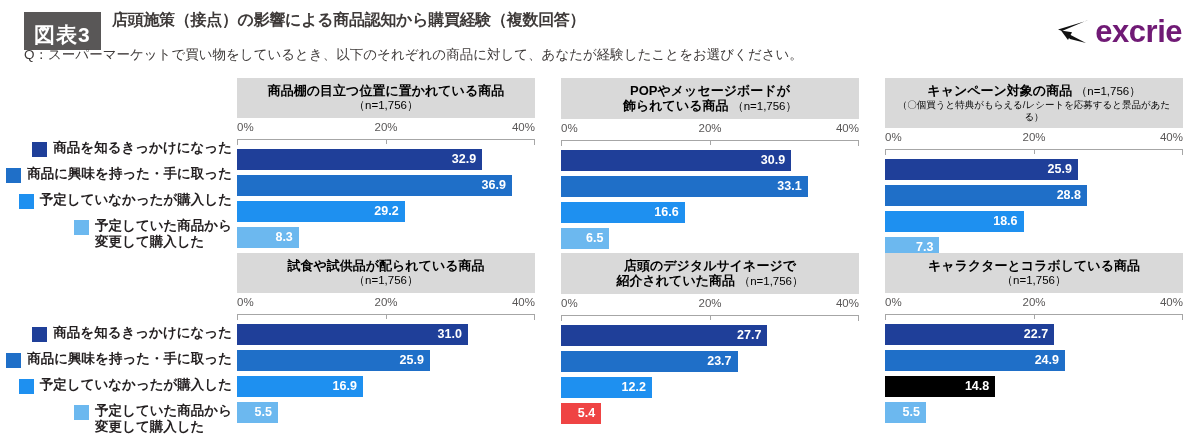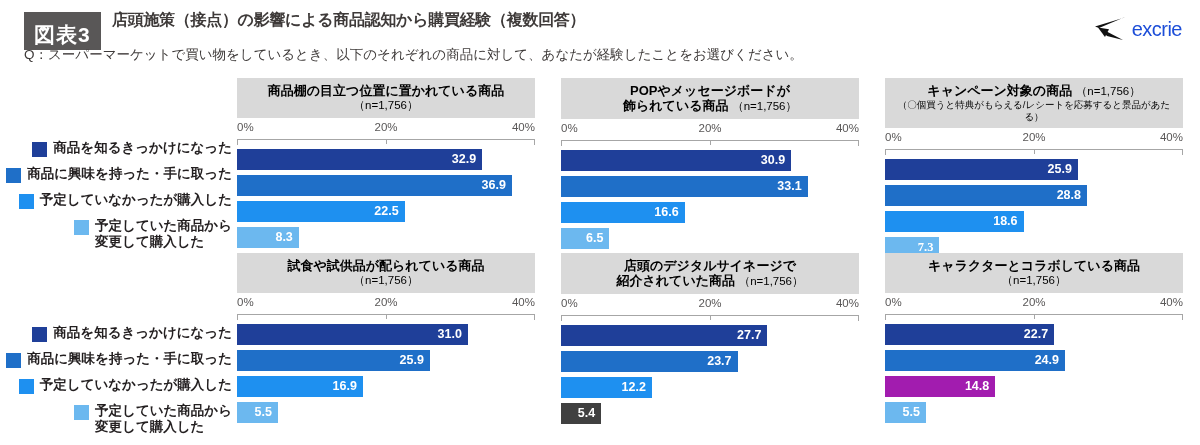--- a/index.html
+++ b/index.html
@@ -31,21 +31,21 @@
   }
   .sub-question{
     position:absolute;left:24px;top:46px;
     font-size:13.5px;color:#3e3a39;
     white-space:nowrap;
   }
 
   
   .logo{position:absolute;right:18px;top:16px;display:flex;align-items:center;gap:5px;}
   .logo-mark{width:34px;height:26px;display:block;}
-  .logo-text{font-size:20px;font-weight:normal;color:#1d4ed8;letter-spacing:-0.5px;line-height:1;}
+  .logo-text{font-size:31px;font-weight:bold;color:#701a75;letter-spacing:-0.5px;line-height:1;}
 
   
   .legend{position:absolute;width:232px;}
   .legend-row{display:flex;align-items:flex-start;gap:6px;height:26px;}
   .legend-row.two-line{height:34px;}
   .swatch{width:15px;height:15px;flex:0 0 15px;margin-top:2px;}
   .legend-label{
     font-size:13.5px;font-weight:bold;color:#231f20;
     line-height:16px;white-space:nowrap;text-align:left;
   }
@@ -193,21 +193,21 @@
             <span class="bar-val">32.9</span>
           </div>
         </div>
         <div class="bar-row">
           <div class="bar" style="width: 274.905px; background: rgb(31, 111, 200);">
             <span class="bar-val">36.9</span>
           </div>
         </div>
         <div class="bar-row">
           <div class="bar" style="width: 167.625px; background: rgb(30, 144, 240);">
-            <span class="bar-val">22.5</span>
+            <span class="bar-val">29.2</span>
           </div>
         </div>
         <div class="bar-row last">
           <div class="bar" style="width: 61.835px; background: rgb(108, 184, 239);">
             <span class="bar-val">8.3</span>
           </div>
         </div>
       </div>
     </div>
     <div class="panel" style="left: 561px; top: 78px; width: 298px;">
@@ -272,21 +272,21 @@
           <div class="bar" style="width: 202px; background: rgb(31, 111, 200);">
             <span class="bar-val">28.8</span>
           </div>
         </div>
         <div class="bar-row">
           <div class="bar" style="width: 138.57px; background: rgb(30, 144, 240);">
             <span class="bar-val">18.6</span>
           </div>
         </div>
         <div class="bar-row last">
-          <div class="bar" style="width: 54.385px; background: rgb(108, 184, 239); font-family: Liberation Serif, serif;">
+          <div class="bar" style="width: 54.385px; background: rgb(108, 184, 239);">
             <span class="bar-val">7.3</span>
           </div>
         </div>
       </div>
     </div>
     <div class="panel" style="left: 237px; top: 253px; width: 298px;">
       <div class="panel-title">試食や試供品が配られている商品<span class="t2 n">（n=1,756）</span></div>
       <div class="axis" style="margin-top: 3px;">
         <span class="axis-label" style="left: 0px; transform: translateX(0px);">0%</span>
         <span class="axis-label" style="left: 149px;">20%</span>
@@ -347,21 +347,21 @@
           <div class="bar" style="width: 176.565px; background: rgb(31, 111, 200);">
             <span class="bar-val">23.7</span>
           </div>
         </div>
         <div class="bar-row">
           <div class="bar" style="width: 90.89px; background: rgb(30, 144, 240);">
             <span class="bar-val">12.2</span>
           </div>
         </div>
         <div class="bar-row last">
-          <div class="bar" style="width: 40.23px; background: #404040;">
+          <div class="bar" style="width: 40.23px; background: #ef4444;">
             <span class="bar-val">5.4</span>
           </div>
         </div>
       </div>
     </div>
     <div class="panel" style="left: 885px; top: 253px; width: 298px;">
       <div class="panel-title">キャラクターとコラボしている商品<span class="t2 n">（n=1,756）</span></div>
       <div class="axis" style="margin-top: 3px;">
         <span class="axis-label" style="left: 0px; transform: translateX(0px);">0%</span>
         <span class="axis-label" style="left: 149px;">20%</span>
@@ -378,21 +378,21 @@
           <div class="bar" style="width: 169.115px; background: rgb(31, 63, 153);">
             <span class="bar-val">22.7</span>
           </div>
         </div>
         <div class="bar-row">
           <div class="bar" style="width: 180px; background: rgb(31, 111, 200);">
             <span class="bar-val">24.9</span>
           </div>
         </div>
         <div class="bar-row">
-          <div class="bar" style="width: 110.26px; background: #a21caf;">
+          <div class="bar" style="width: 110.26px; background: #000000;">
             <span class="bar-val">14.8</span>
           </div>
         </div>
         <div class="bar-row last">
           <div class="bar" style="width: 40.975px; background: rgb(108, 184, 239);">
             <span class="bar-val">5.5</span>
           </div>
         </div>
       </div>
     </div>

